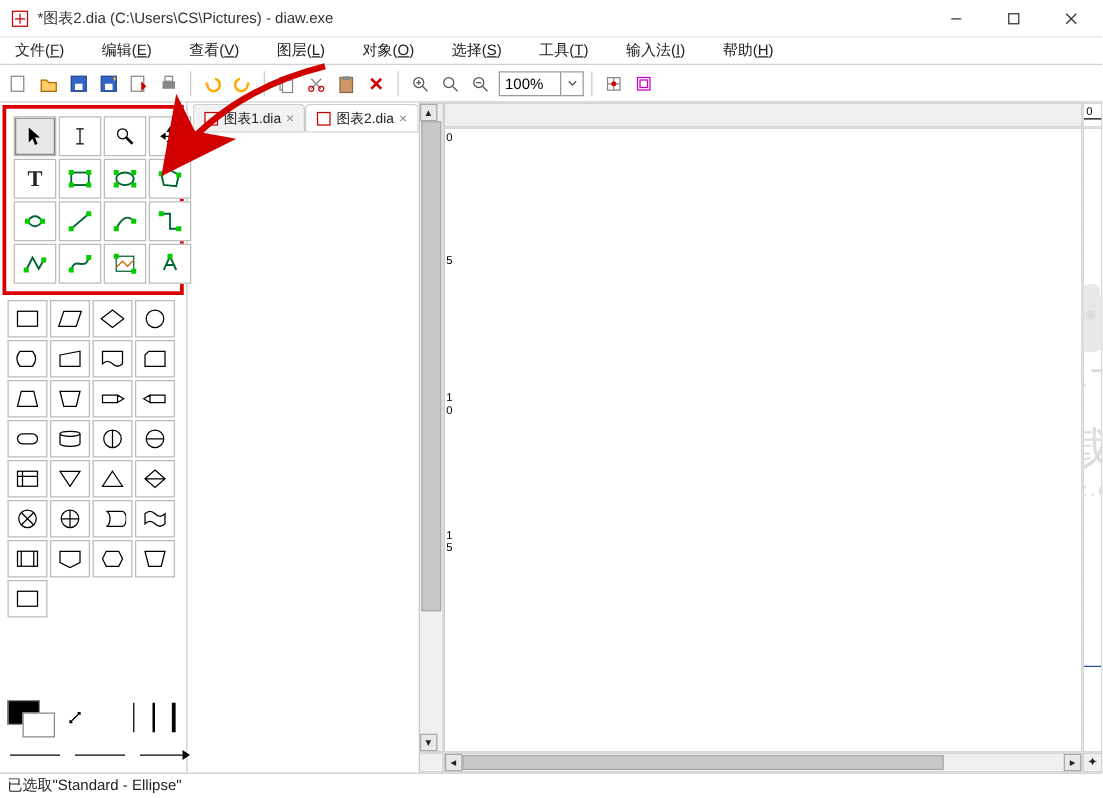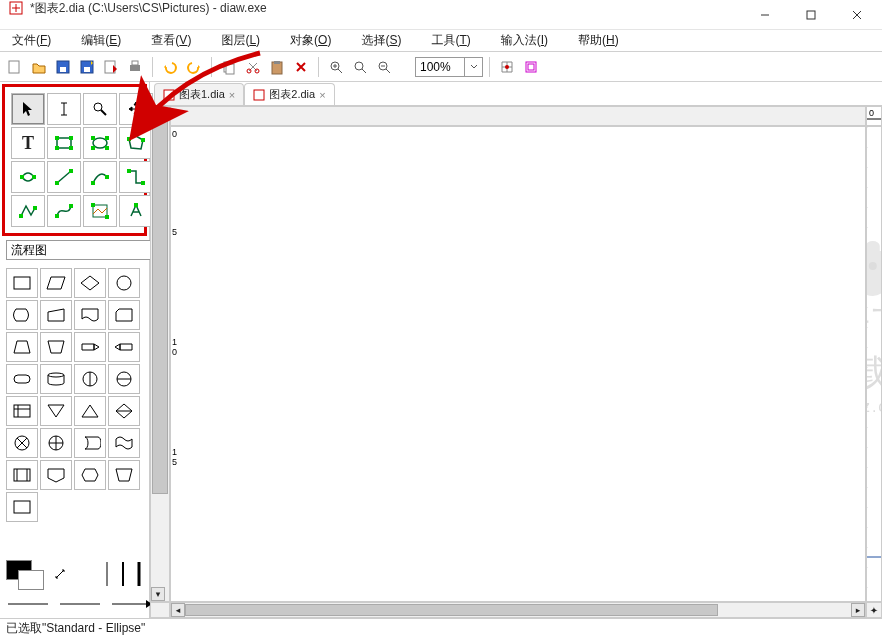--- a/index.html
+++ b/index.html
@@ -1,53 +1,53 @@
 <!DOCTYPE html>
 <html><head>
 <meta charset="utf-8">
 <style>
   * { box-sizing: border-box; margin: 0; padding: 0; font-family: "Microsoft YaHei", sans-serif; }
   body { width: 882px; height: 638px; background: #fff; overflow: hidden; font-size: 12px; color: #222; }
 
   
-  .titlebar { height: 30px; background: #fff; border-bottom: 1px solid #e5e5e5; display: flex; align-items: flex-start; padding: 0 2px; }
+  .titlebar { height: 30px; background: #fff; border-bottom: 1px solid #e5e5e5; display: flex; align-items: center; padding: 0 2px; }
   .titlebar .app-icon { width: 16px; height: 16px; margin: 0 6px; }
   .titlebar .title { flex: 1; font-size: 12px; color: #333; }
   .titlebar .win-btn { width: 46px; height: 30px; display: flex; align-items: center; justify-content: center; }
 
   
   .menubar { height: 22px; display: flex; align-items: center; padding: 0 4px; border-bottom: 1px solid #d0d0d0; gap: 14px; }
   .menubar .menu-item { padding: 2px 8px; font-size: 12px; }
   .menubar .menu-item u { text-decoration: underline; }
 
   
   .toolbar { height: 30px; display: flex; align-items: center; padding: 0 4px; border-bottom: 1px solid #d0d0d0; gap: 2px; }
   .toolbar .tb-sep { width: 1px; height: 20px; background: #ccc; margin: 0 4px; }
   .toolbar .tb-btn { width: 22px; height: 22px; display: flex; align-items: center; justify-content: center; border: 1px solid transparent; }
-  .toolbar .zoom-combo { display: flex; margin-left: 18px; }
+  .toolbar .zoom-combo { display: flex; margin-left: 2px; }
   .toolbar .zoom-combo input { width: 50px; height: 20px; border: 1px solid #999; padding: 0 4px; font-size: 12px; }
   .toolbar .zoom-combo .drop { width: 18px; height: 20px; border: 1px solid #999; border-left: none; display:flex; align-items:center; justify-content:center; }
 
   
   .workspace { display: flex; height: calc(100% - 30px - 22px - 30px - 20px); }
   .toolbox { width: 150px; border-right: 1px solid #ccc; display: flex; flex-direction: column; padding: 2px; }
   .tool-grid { display: grid; grid-template-columns: repeat(4, 34px); grid-auto-rows: 32px; gap: 2px; padding: 4px; }
   .tool-cell { border: 1px solid #bbb; display: flex; align-items: center; justify-content: center; background: #fff; }
   .tool-cell.sel { background: #e8e8e8; box-shadow: inset 0 0 0 1px #888; }
   .red-box { border: 3px solid #d80000; padding: 2px; }
   .category-combo { margin: 4px; display: flex; }
   .category-combo input { flex: 1; height: 20px; border: 1px solid #999; padding: 0 4px; font-size: 12px; }
   .category-combo .drop { width: 16px; height: 20px; border:1px solid #999; border-left:none; display:flex; align-items:center; justify-content:center; }
   .shape-grid { display: grid; grid-template-columns: repeat(4, 32px); grid-auto-rows: 30px; gap: 2px; padding: 4px; }
   .shape-cell { border: 1px solid #bbb; display: flex; align-items: center; justify-content: center; }
   .palette { padding: 4px; display: flex; align-items: center; gap: 8px; margin-top: auto; }
   .lines-row { padding: 4px 6px; display: flex; align-items: center; gap: 12px; }
 
   
-  .canvas-area { flex: 1; display: flex; flex-direction: column; }
+  .canvas-area { flex: 1; display: flex; flex-direction: row; }
   .tabs { height: 24px; display: flex; align-items: flex-end; border-bottom: 1px solid #ccc; padding-left: 4px; gap: 0; }
   .tab { display: flex; align-items: center; gap: 4px; padding: 3px 8px; border: 1px solid #ccc; border-bottom: none; border-radius: 4px 4px 0 0; background: #f2f2f2; font-size: 11px; }
   .tab.active { background: #fff; }
   .tab .close { font-size: 11px; color: #888; }
 
   .canvas-wrap { flex: 1; display: grid; grid-template-columns: 20px 1fr 16px; grid-template-rows: 20px 1fr 16px; }
   .ruler-corner { background: #f0f0f0; border: 1px solid #ccc; }
   .ruler-h { background: #fff; border: 1px solid #ccc; position: relative; overflow: hidden; }
   .ruler-h svg { position: absolute; top:0; left:0; }
   .ruler-v { background: #fff; border: 1px solid #ccc; position: relative; overflow: hidden; }
@@ -333,28 +333,20 @@
               <rect x="15" y="14" width="4" height="4" fill="#0c0"></rect>
             </svg>
           </div>
         <div class="tool-cell">
             <svg width="20" height="20">
               <path d="M5 15 L10 4 L15 15 M7 11h6" stroke="#063" fill="none" stroke-width="1.5"></path>
               <rect x="8" y="2" width="4" height="4" fill="#0c0"></rect>
             </svg>
           </div>
       </div>
-    </div>
-    <div class="category-combo">
-      <input value="流程图" style="">
-      <div class="drop">
-          <svg width="8" height="8">
-            <path d="M1 2l3 3 3-3" fill="none" stroke="#555"></path>
-          </svg>
-        </div>
     </div>
     <div class="shape-grid">
       <div class="shape-cell">
           <svg width="22" height="18">
             <rect x="3" y="3" width="16" height="12" fill="none" stroke="#000"></rect>
           </svg>
         </div>
       <div class="shape-cell">
           <svg width="22" height="18">
             <path d="M6 3h14l-4 12H2z" fill="none" stroke="#000"></path>

